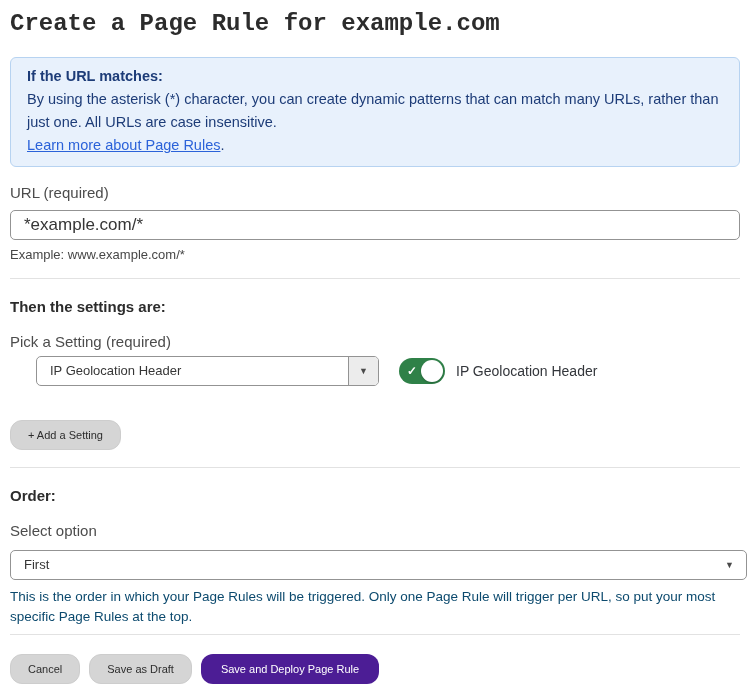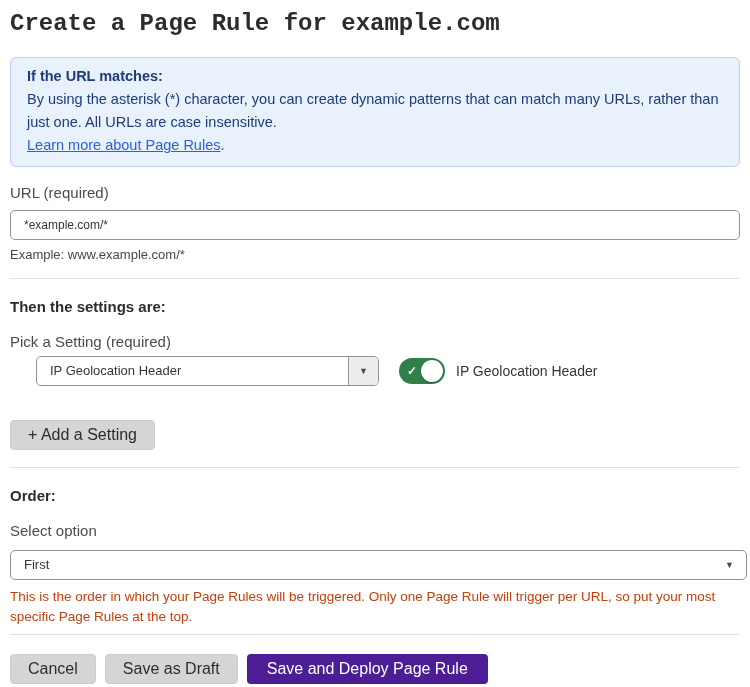--- a/index.html
+++ b/index.html
@@ -36,21 +36,21 @@
   .field-label { margin-top: 18px; font-size: 15px; color: #4c4c4c; line-height: 16px; }
 
   .text-input {
     display: block;
     margin-top: 9px;
     width: 730px; height: 30px;
     border: 1px solid #939393;
     border-radius: 5px;
     padding: 0 13px;
     font-family: "Liberation Sans", sans-serif;
-    font-size: 12px; color: #363636;
+    font-size: 17px; color: #363636;
     background: #fff;
     outline: none;
   }
   .helper { margin-top: 7px; font-size: 13px; color: #474747; line-height: 16px; }
 
   .divider { border: none; border-top: 1px solid #e2e2e2; margin: 0; }
   .divider.d1 { margin-top: 15px; }
   .divider.d2 { margin-top: 17px; }
   .divider.d3 { margin-top: 7px; }
 
@@ -103,37 +103,37 @@
     width: 22px; height: 22px; border-radius: 50%;
     background: #ffffff;
     box-shadow: 0 1px 2px rgba(0,0,0,0.25);
   }
   .toggle-label { margin-left: 11px; font-size: 14px; color: #33363b; }
 
   
   .btn {
     display: inline-flex; align-items: center; justify-content: center;
     height: 30px;
-    border-radius: 4px;
+    border-radius: 12px;
     font-family: "Liberation Sans", sans-serif;
-    font-size: 16px;
+    font-size: 11px;
     cursor: pointer;
     border: 1px solid transparent;
     white-space: nowrap;
   }
   .btn-gray { background: #d5d5d5; border-color: #cdcdcd; color: #2d2d2d; }
   .btn-blue { background: #4c1d95; color: #ffffff; }
 
   .add-setting-btn { margin-top: 34px; padding: 0 17px; }
 
   .select-order { margin-top: 11px; width: 737px; padding-right: 30px; }
 
   .order-helper {
     margin-top: 7px; width: 730px;
-    font-size: 13.5px; color: #c2410c; line-height: 20px;
+    font-size: 13.5px; color: #0c4a6e; line-height: 20px;
   }
 
   .footer-row { margin-top: 19px; display: flex; gap: 9px; }
   .cancel-btn, .save-draft-btn { padding: 0 17px; }
   .save-deploy-btn { padding: 0 19px; }
 </style>
 </head>
 <body>
 
 <div class="container">

